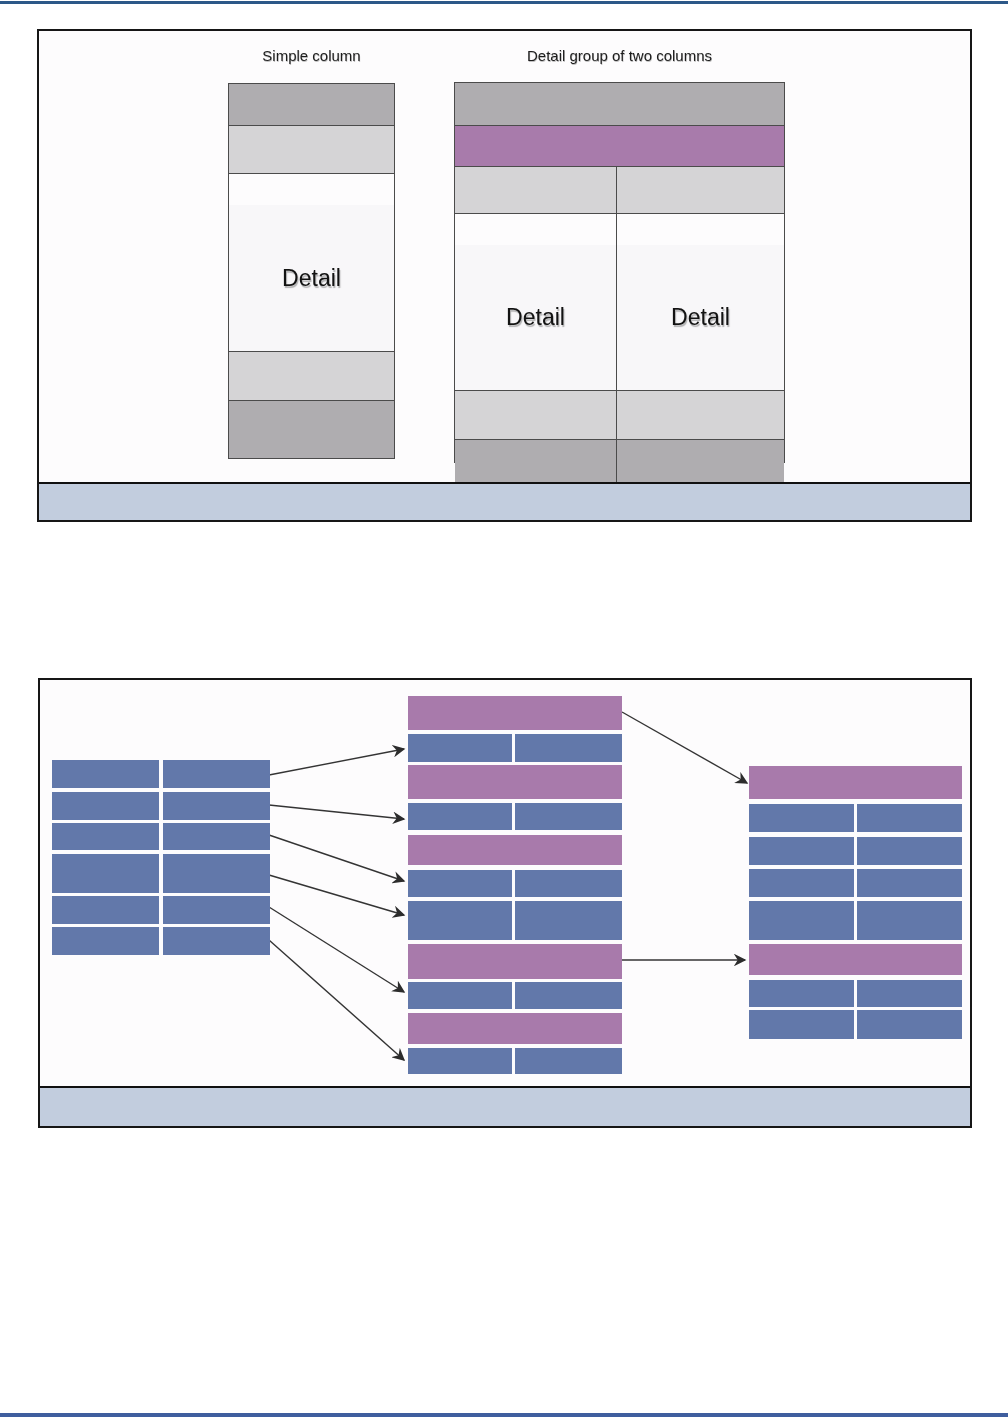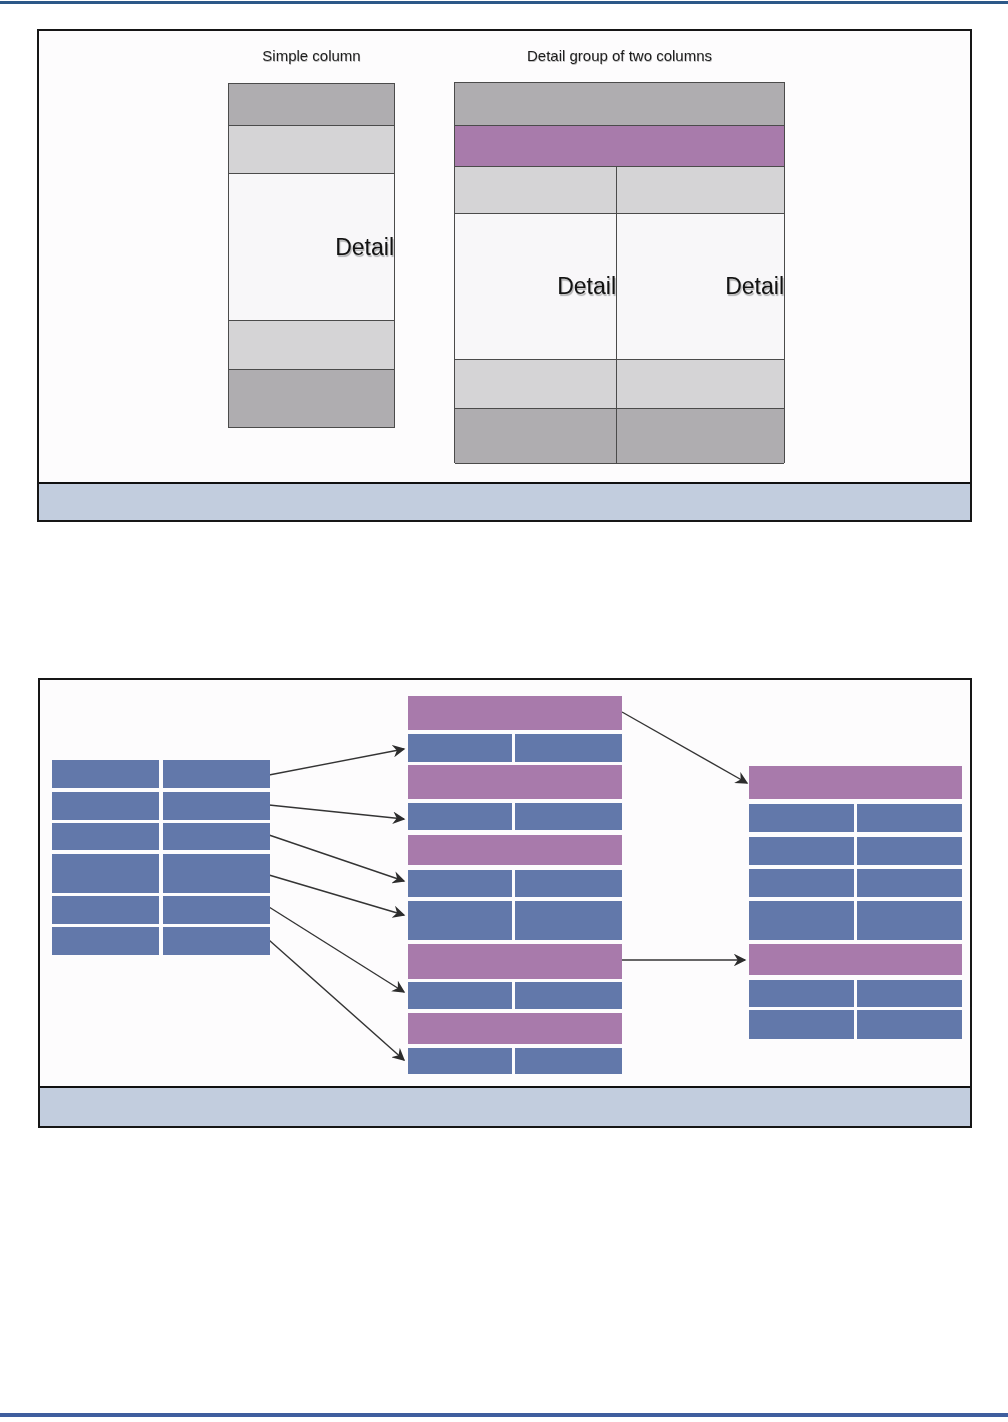--- a/index.html
+++ b/index.html
@@ -20,21 +20,21 @@
   .fig-label { position: absolute; font-size: 15px; color: #1d1d1d; text-align: center;
                text-shadow: 0.5px 0.5px 0.5px rgba(80,80,80,0.35); }
   #lbl-simple { left: 189px; top: 16px; width: 167px; }
   #lbl-group  { left: 415px; top: 16px; width: 331px; }
 
   #simple-column { position: absolute; left: 189px; top: 52px; width: 167px;
                    border: 1px solid #4b4b4b; border-bottom: none; }
   #column-group  { position: absolute; left: 415px; top: 51px; width: 331px; height: 381px;
                    border: 1px solid #4b4b4b; border-bottom: none; }
   .band { border-bottom: 1px solid #4b4b4b; }
-  .detail-cell { display: flex; align-items: center; justify-content: flex-end; }
+  .detail-cell { display: flex; align-items: center; justify-content: center; margin-top: 31px; }
   .detail-text { font-size: 23px; color: #131313;
                  text-shadow: 1px 1.5px 1px rgba(70,70,70,0.4); }
   .cg-col { position: absolute; }
 
   .caption-bar { position: absolute; left: 0; right: 0; bottom: 0;
                  border-top: 2px solid #101010; }
   .fig1 .caption-bar { height: 38px; }
   .fig2 .caption-bar { height: 40px; }
 
   #arrows { position: absolute; left: 0; top: 0; }

